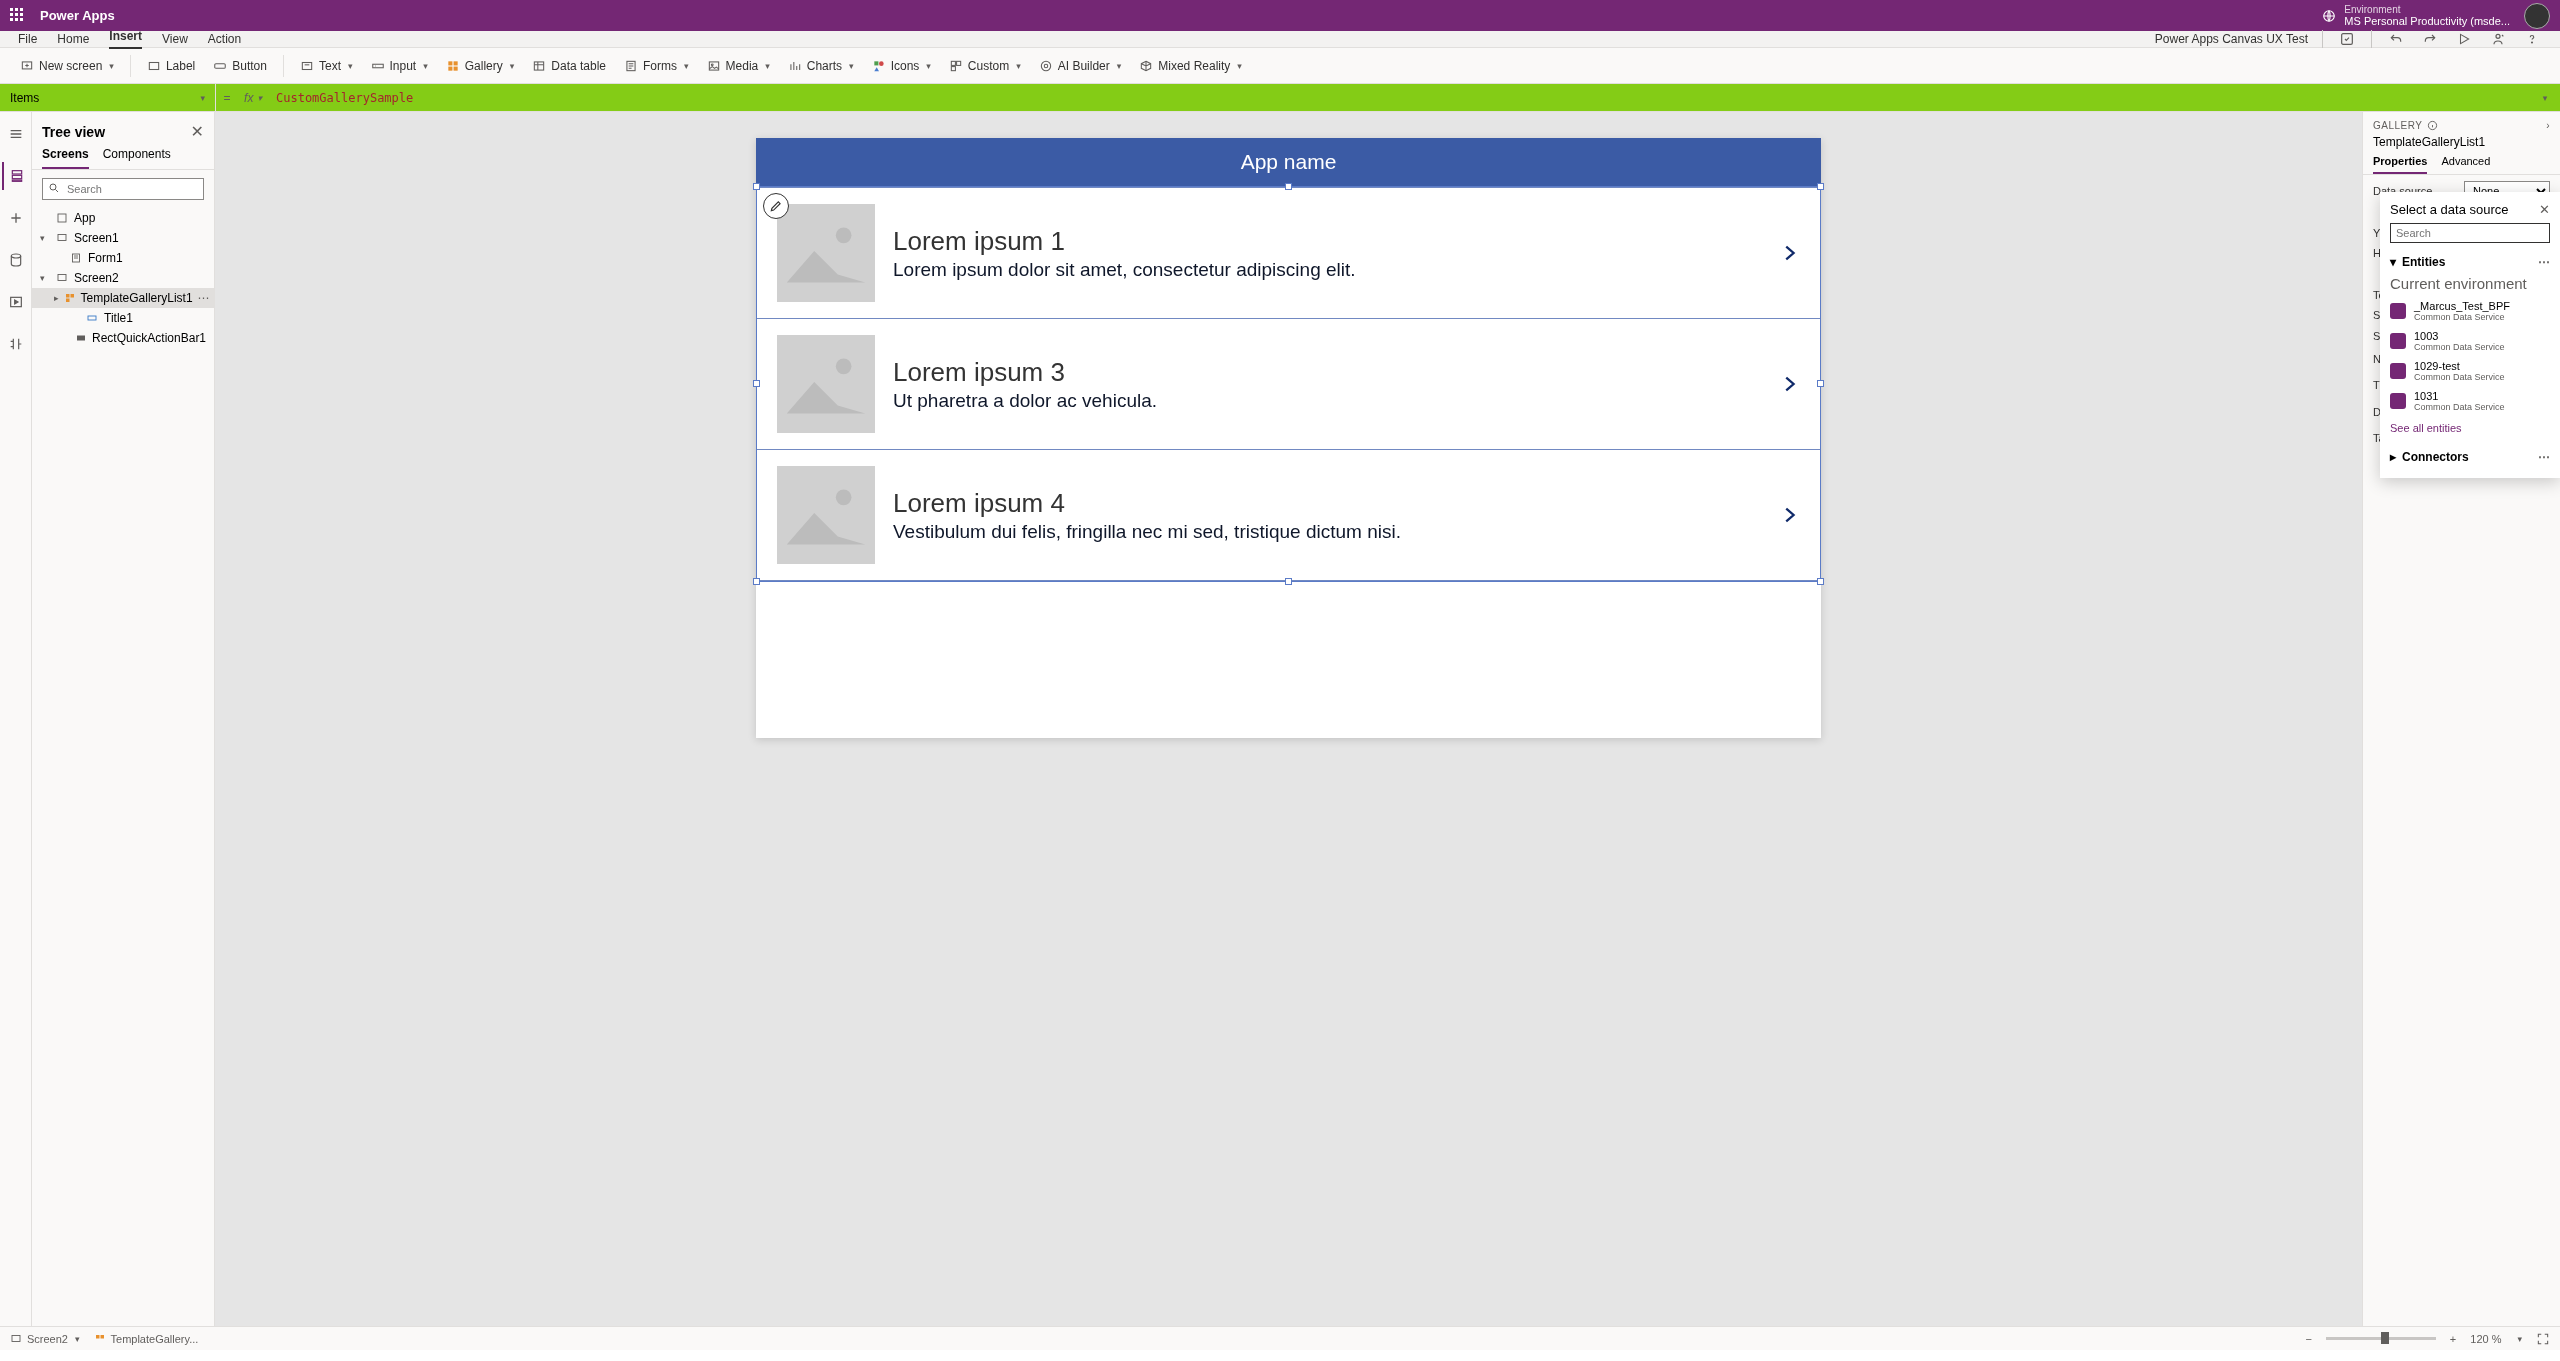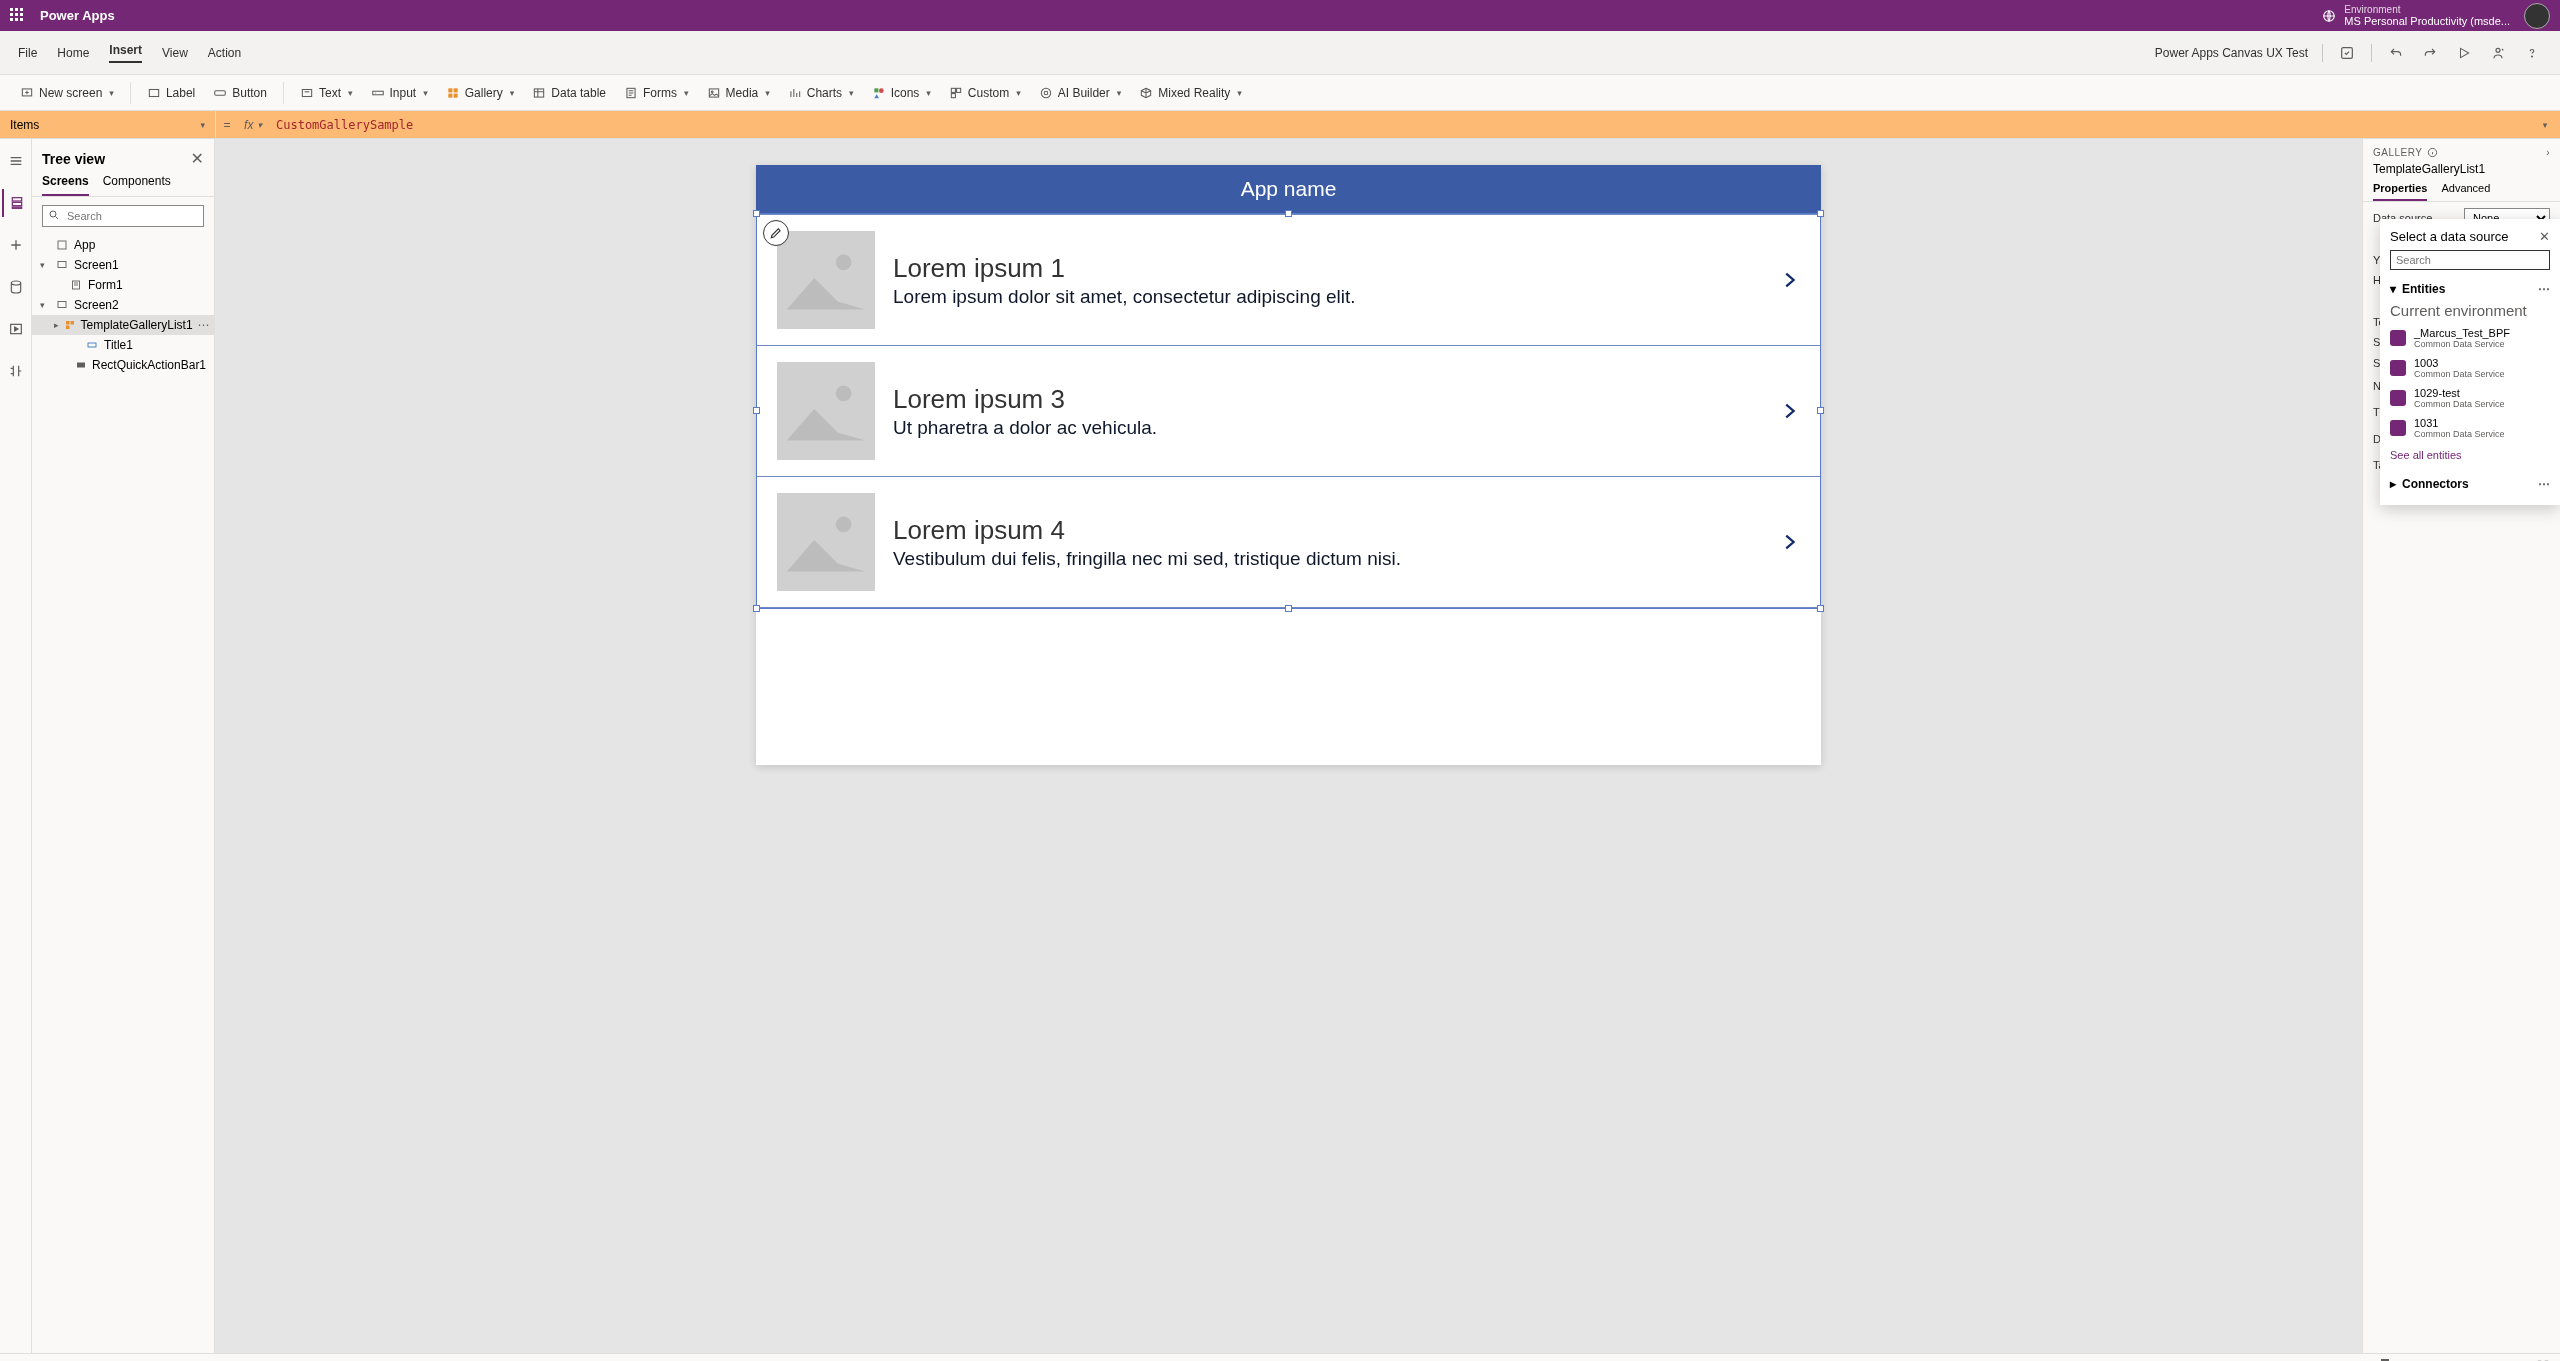--- a/index.html
+++ b/index.html
@@ -11,37 +11,37 @@
 .waffle span { background: #fff; }
 .titlebar-title { font-size: 13px; font-weight: 600; }
 .titlebar-spacer { flex: 1; }
 .env-block { display: flex; align-items: center; gap: 8px; font-size: 11px; margin-right: 14px; }
 .env-text { line-height: 1.1; }
 .env-text .l1 { opacity: .8; font-size: 10px; }
 .env-text .l2 { font-size: 11px; }
 .avatar { width: 26px; height: 26px; border-radius: 50%; background: #333; border: 1px solid #aaa; }
 
 
-.menubar { height: 44px; background: #f3f2f1; border-bottom: 1px solid #e1dfdd; display: flex; align-items: center; padding: 0 18px; gap: 20px; font-size: 12px; color: #323130; }
+.menubar { height: 17px; background: #f3f2f1; border-bottom: 1px solid #e1dfdd; display: flex; align-items: center; padding: 0 18px; gap: 20px; font-size: 12px; color: #323130; }
 .menubar .item { cursor: pointer; }
 .menubar .item.active { font-weight: 600; border-bottom: 2px solid #323130; padding-bottom: 4px; }
 .menubar-spacer { flex: 1; }
 .menubar-right { display: flex; align-items: center; gap: 14px; }
 .vr { width: 1px; height: 18px; background: #c8c6c4; }
 .icon-btn { width: 20px; height: 20px; display: flex; align-items: center; justify-content: center; cursor: pointer; color: #605e5c; }
 
 
 .ribbon { height: 36px; background: #faf9f8; border-bottom: 1px solid #e1dfdd; display: flex; align-items: center; padding: 0 14px; gap: 6px; font-size: 12px; color: #323130; }
 .ribbon-btn { display: flex; align-items: center; gap: 5px; padding: 4px 6px; cursor: pointer; border-radius: 2px; }
 .ribbon-sep { width: 1px; height: 22px; background: #e1dfdd; margin: 0 4px; }
 .mini-icon { width: 14px; height: 14px; display: inline-block; }
 .chev { font-size: 9px; color: #605e5c; margin-left: 2px; }
 
 
-.formulabar { height: 28px; background: #fdba74; border-bottom: 1px solid #e1dfdd; display: flex; align-items: center; font-size: 12px; }
+.formulabar { height: 28px; background: #84cc16; border-bottom: 1px solid #e1dfdd; display: flex; align-items: center; font-size: 12px; }
 .prop-select { width: 216px; height: 100%; border: none; border-right: 1px solid #e1dfdd; padding: 0 10px; display: flex; align-items: center; justify-content: space-between; }
 .fx-eq { width: 22px; text-align: center; color: #605e5c; }
 .fx-label { width: 30px; text-align: center; font-style: italic; color: #605e5c; display: flex; align-items: center; justify-content: center; gap: 2px;}
 .fx-input { flex: 1; padding: 0 8px; color: #a4262c; font-family: Consolas, monospace; }
 
 
 .main { display: flex; height: calc(100vh - 31px - 28px - 36px - 28px - 24px); }
 
 
 .leftrail { width: 32px; background: #faf9f8; border-right: 1px solid #e1dfdd; display: flex; flex-direction: column; align-items: center; padding-top: 8px; gap: 14px; }

